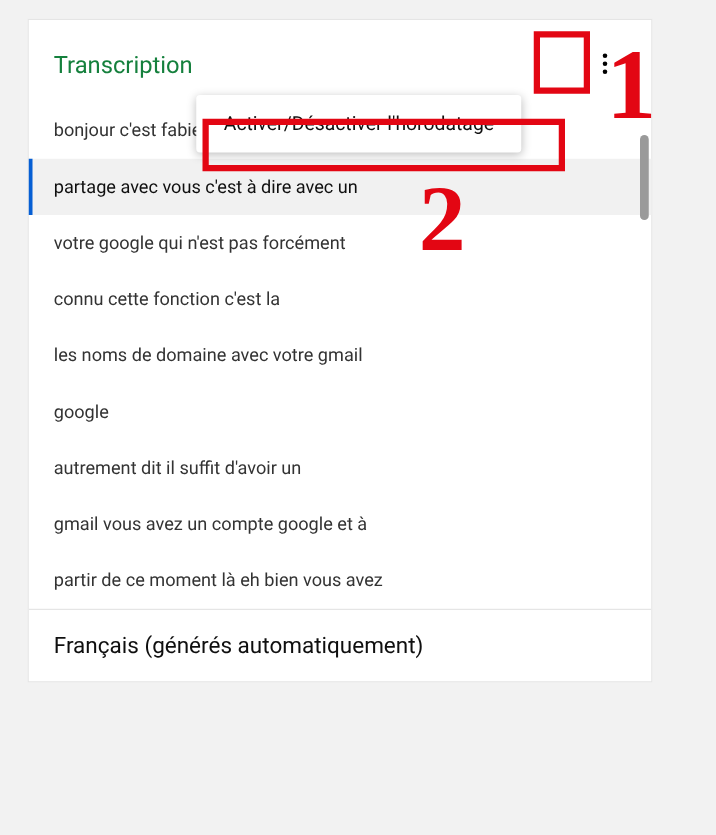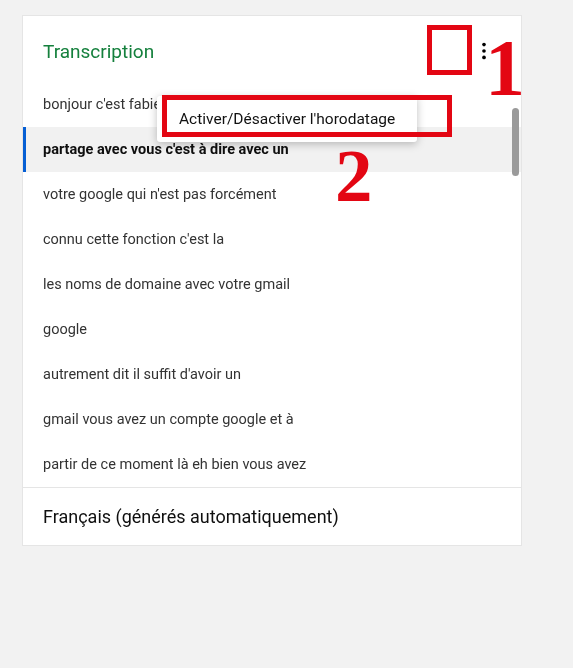--- a/index.html
+++ b/index.html
@@ -48,35 +48,35 @@
     padding: 14px 20px;
     font-size: 14.5px;
     color: #333;
     white-space: nowrap;
     overflow: hidden;
     text-overflow: ellipsis;
     cursor: pointer;
   }
   .line.active {
     background: #f1f1f1;
-    font-weight: 700;
+    font-weight: 400;
     color: #0f0f0f;
     border-left: 3px solid #065fd4;
     padding-left: 17px;
   }
   .footer {
     border-top: 1px solid #e5e5e5;
     padding: 18px 20px;
     font-size: 18px;
     color: #0f0f0f;
   }
   .menu {
     position: absolute;
     left: 157px;
-    top: 96px;
+    top: 76px;
     background: #fff;
     border-radius: 3px;
     box-shadow: 0 2px 8px rgba(0,0,0,0.25);
     z-index: 10;
   }
   .menu-item {
     padding: 14px 22px;
     font-size: 15.5px;
     color: #111;
     white-space: nowrap;

